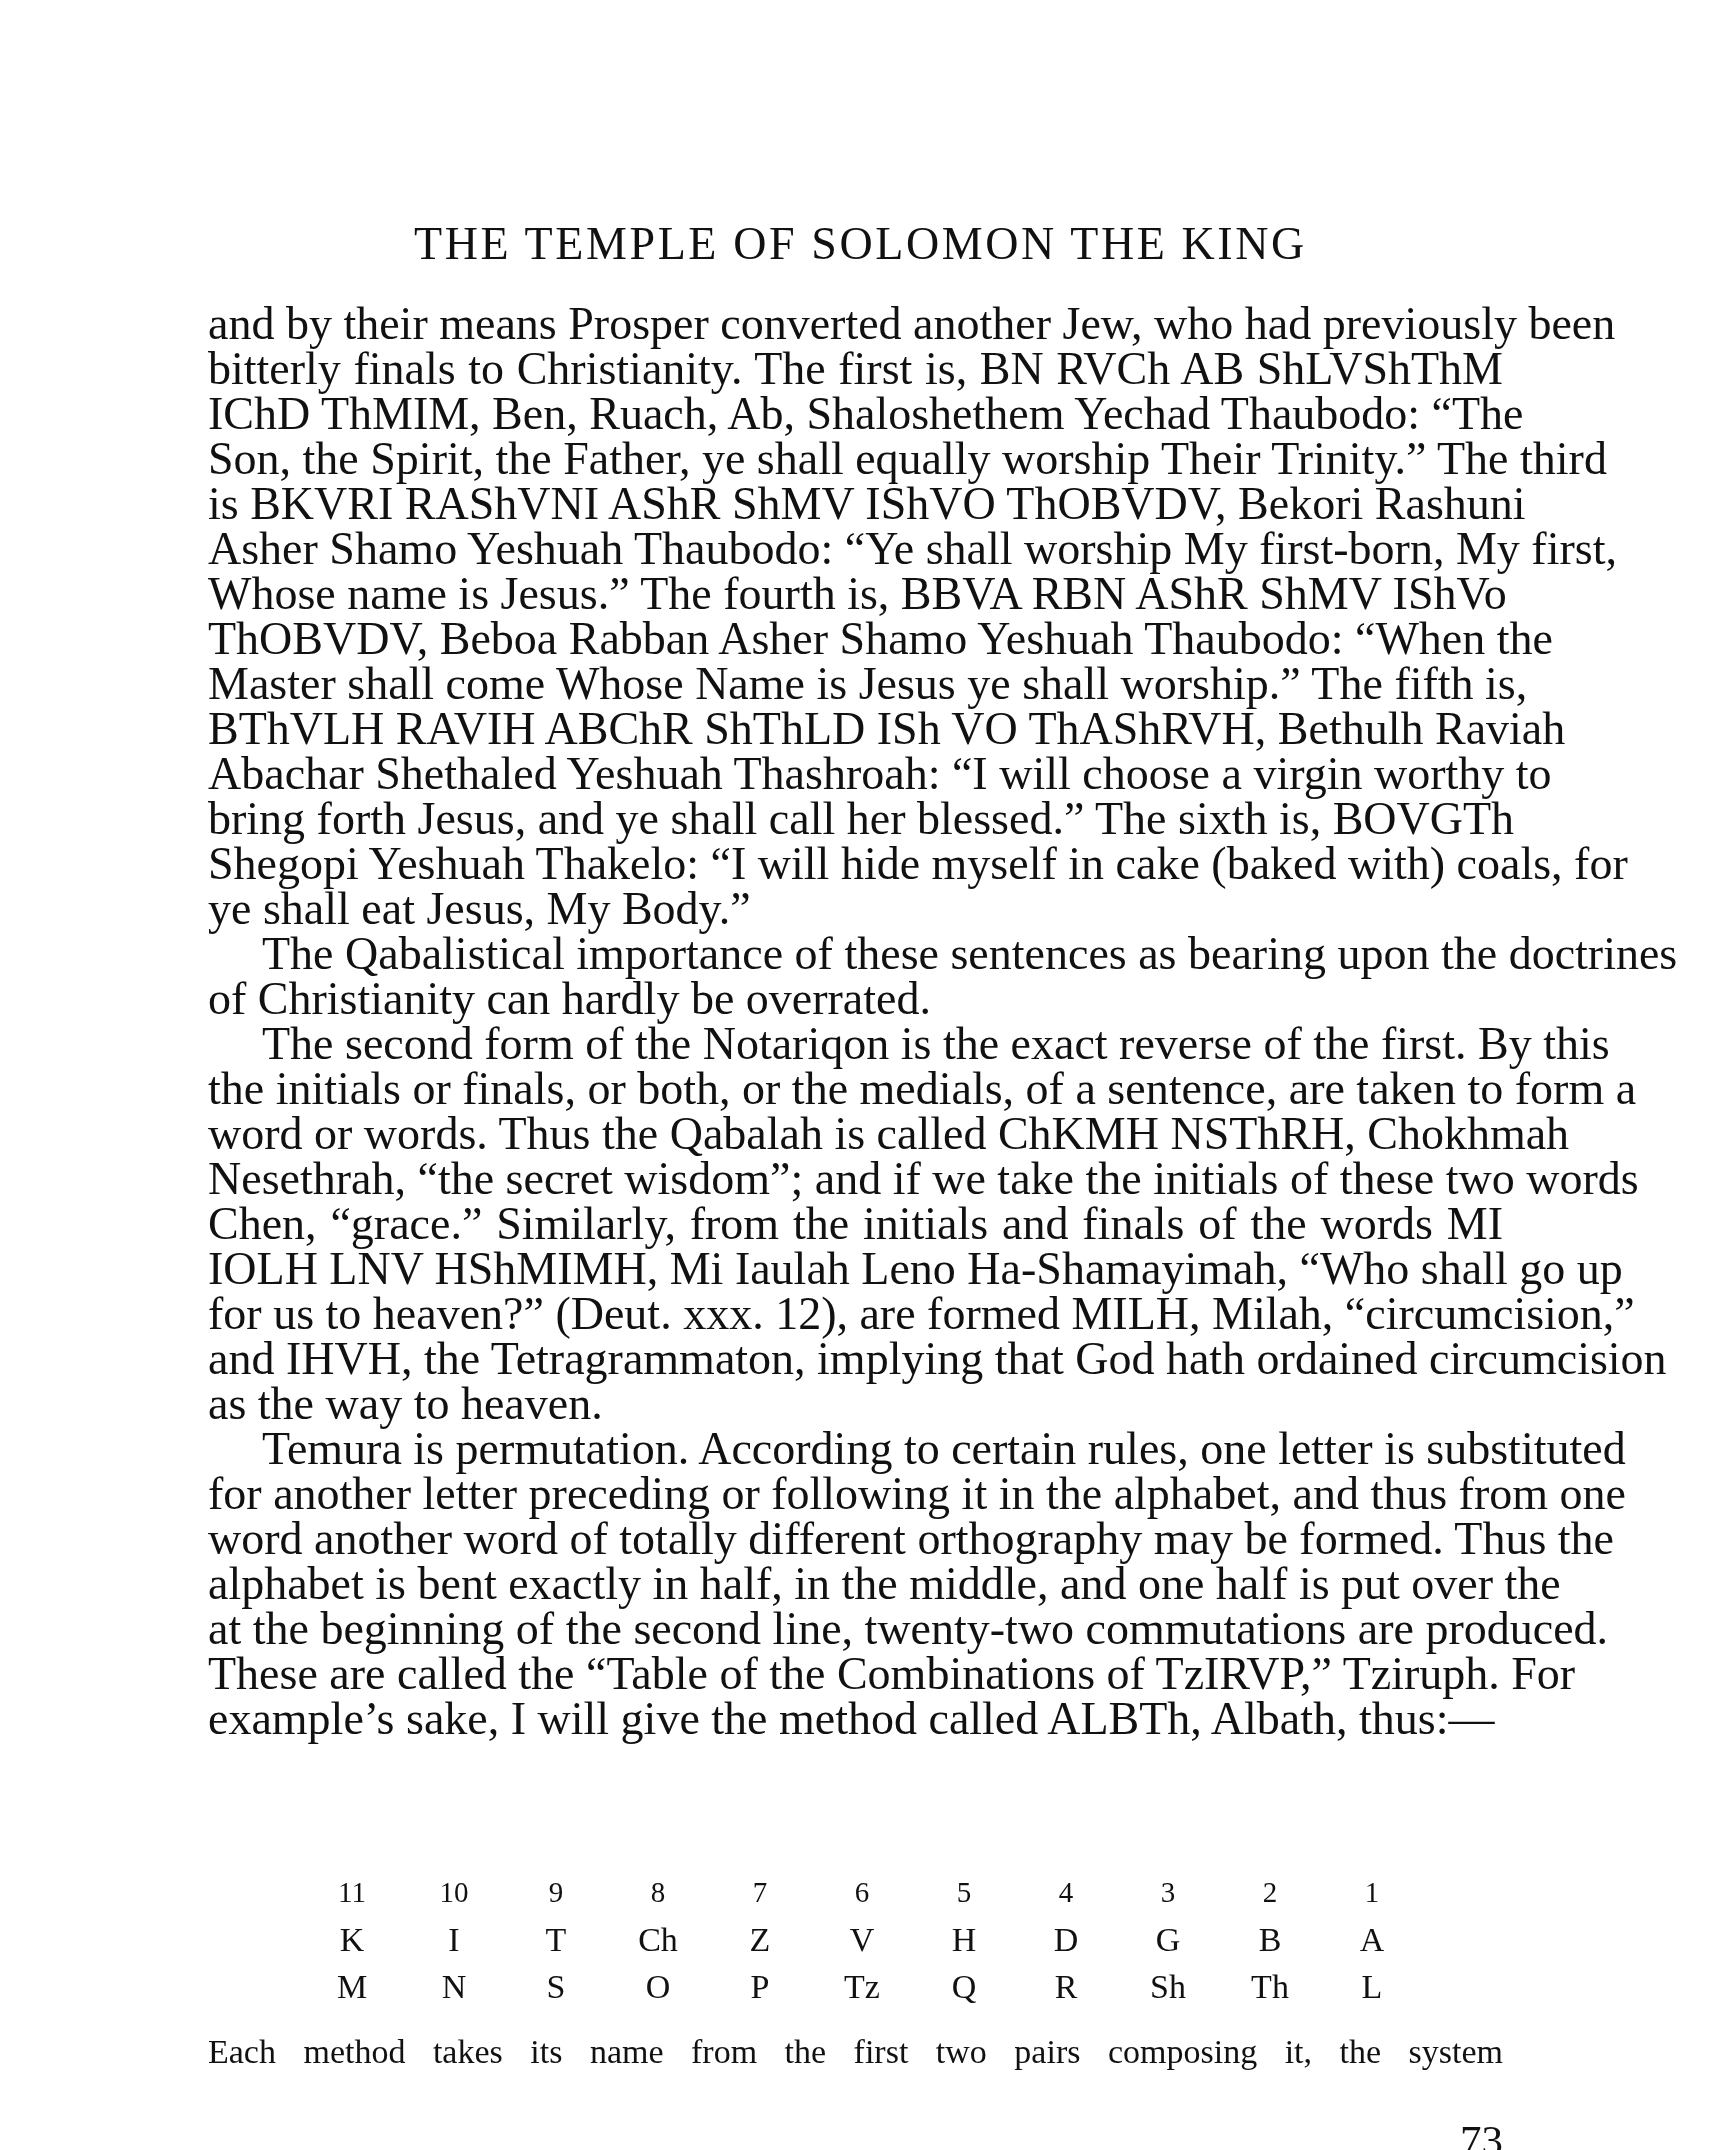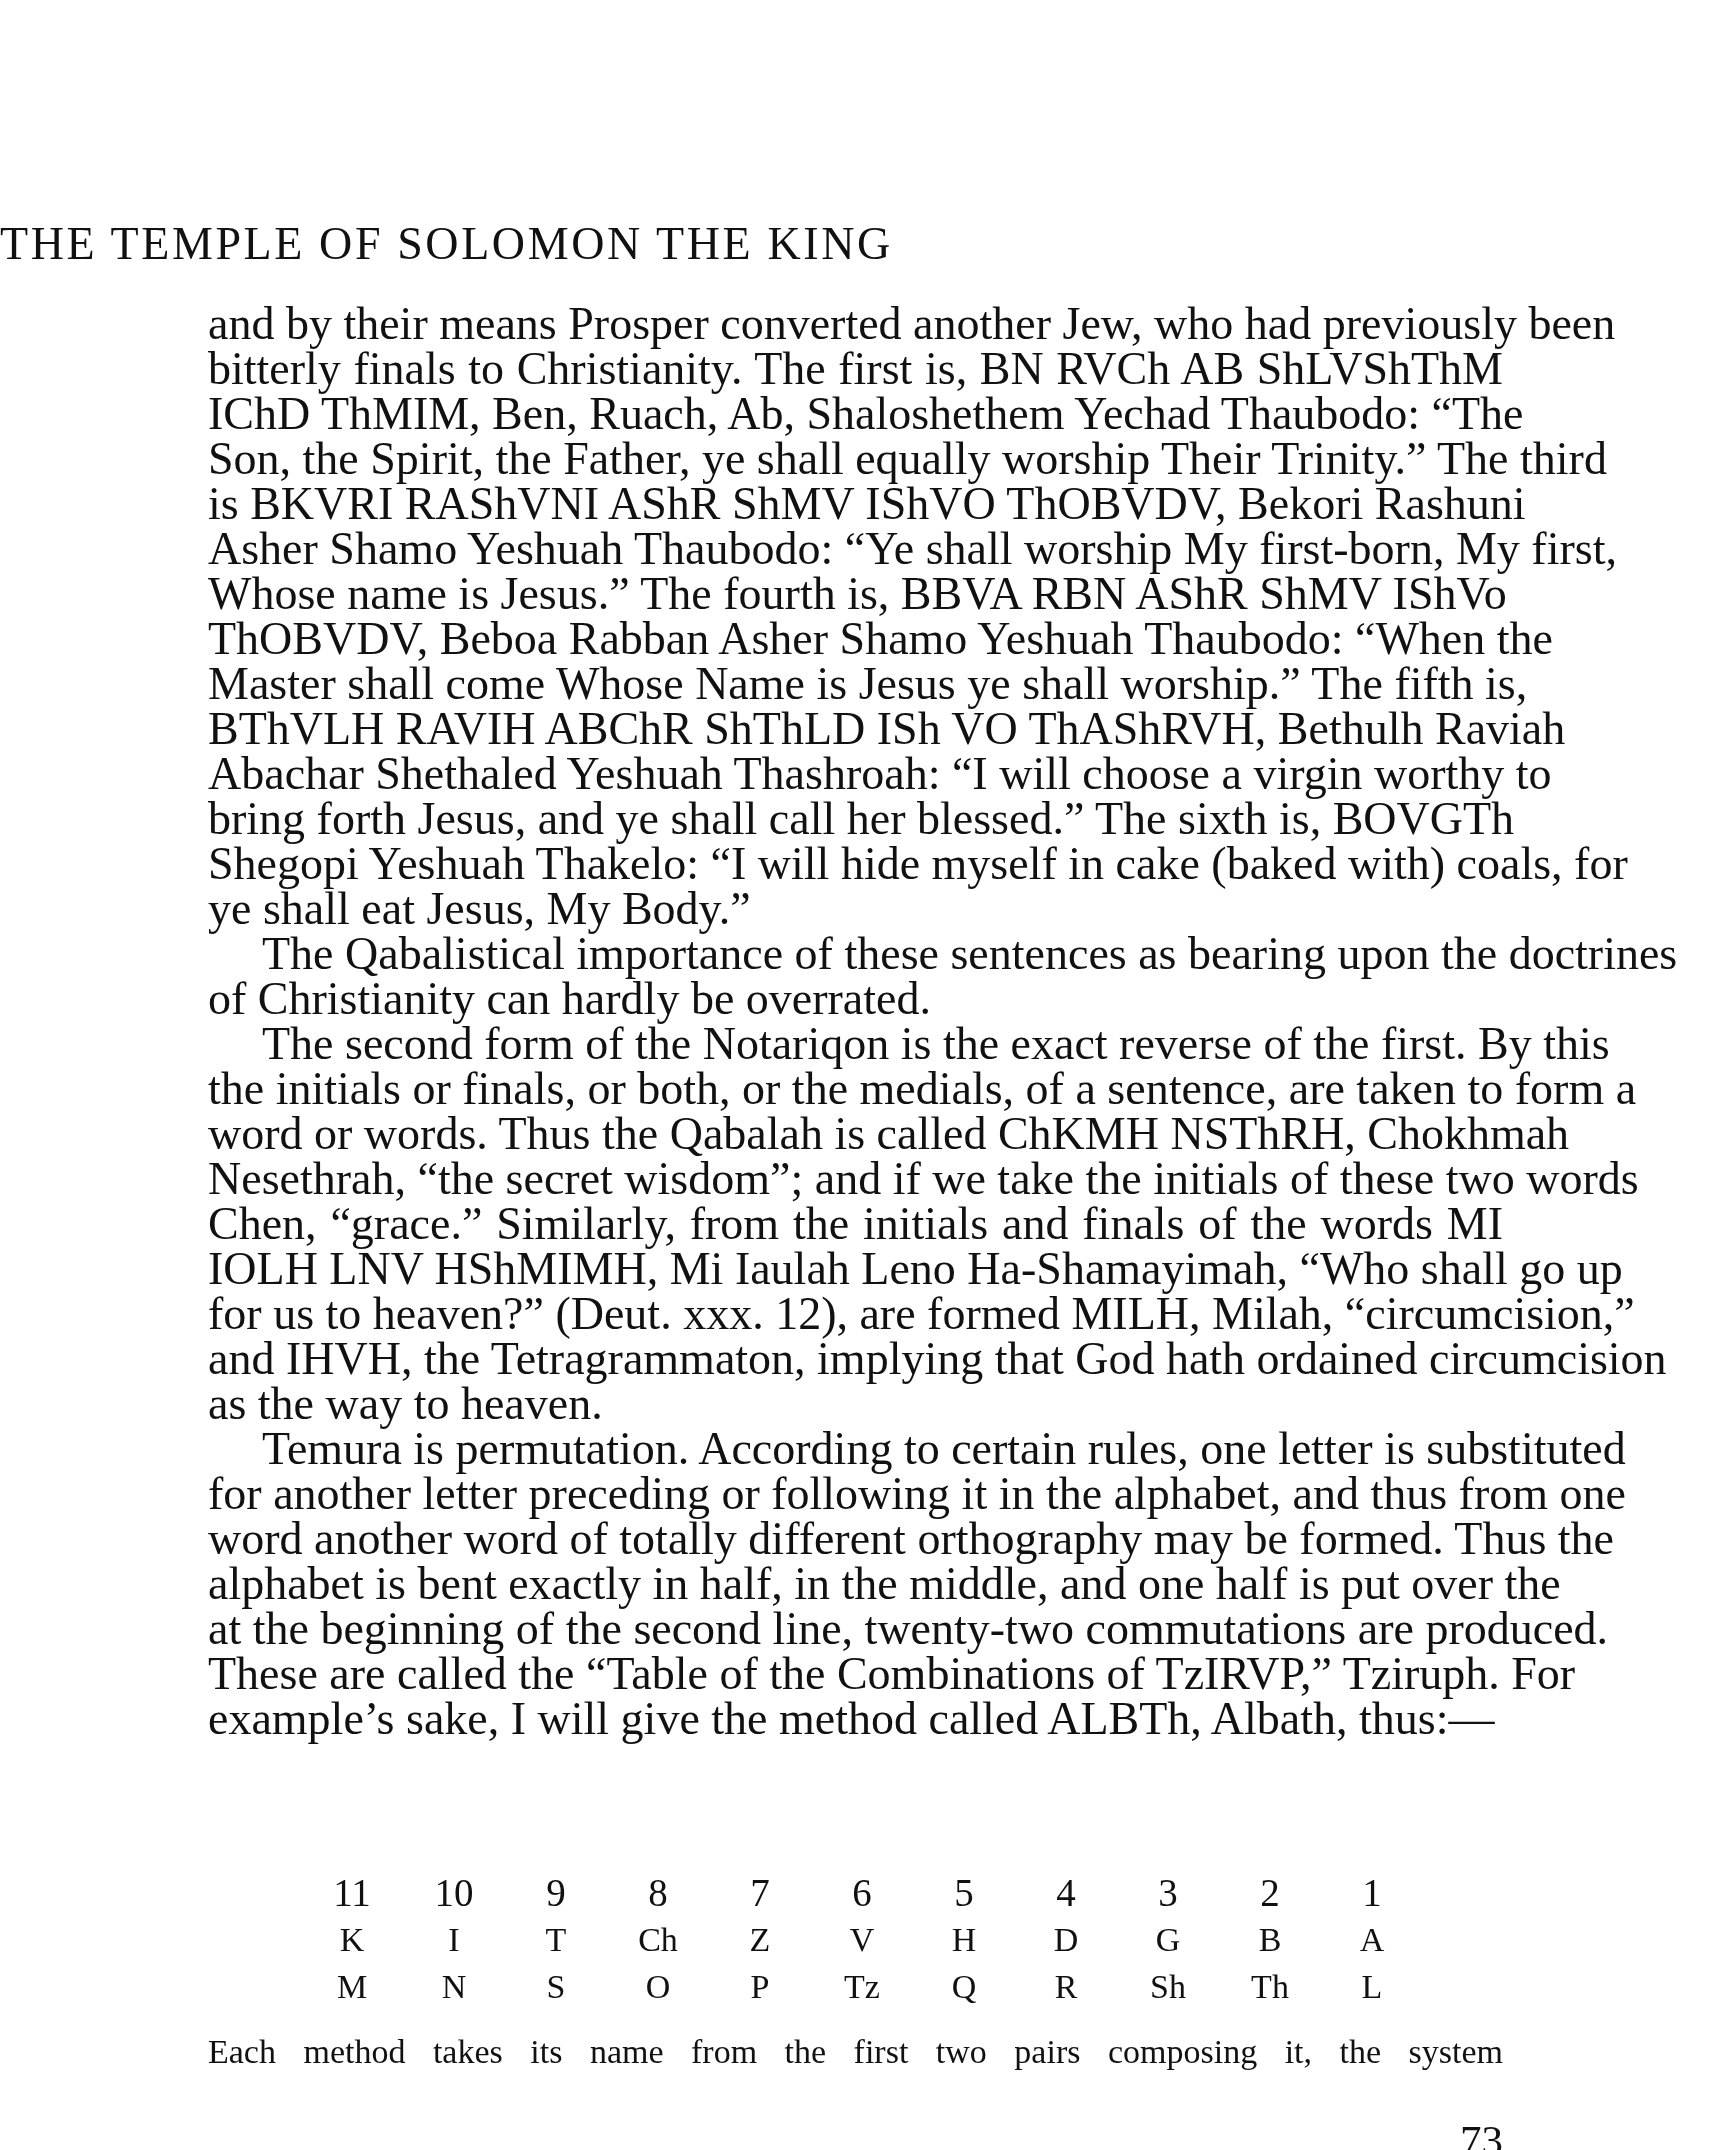--- a/index.html
+++ b/index.html
@@ -1,25 +1,25 @@
 <!DOCTYPE html>
 <html style="font-size:6.9px"><head>
 <meta charset="utf-8">
 <style>
   html, body { margin:0; padding:0; background:#ffffff; }
   body { width:1721px; height:2344px; position:relative; overflow:hidden; color:#111; font-family:"Liberation Serif","DejaVu Serif",serif; }
-  .title { position:absolute; left:0; width:1721px; top:217px; font-size:46px; letter-spacing:2.6px; }
+  .title { position:absolute; left:0; width:1721px; top:217px; text-align:center; font-size:46px; letter-spacing:2.6px; }
   .body { position:absolute; left:208px; width:1295px; top:301px; font-size:46px; line-height:45px; }
   .body p { margin:0; text-align:justify; text-align-last:left; }
   .line { display:block; text-align:justify; text-align-last:justify; white-space:nowrap; }
   .line.last { text-align-last:left; }
   .albath { position:absolute; left:301px; top:1869px; font-size:34px; }
   .albath-row { display:flex; height:47px; align-items:center; }
   .albath-row span { width:102px; text-align:center; display:inline-block; }
-  .albath-row.nums { font-size:39px; }
+  .albath-row.nums { font-size:29px; }
   .after { position:absolute; left:208px; width:1295px; top:2029px; font-size:34px; line-height:45px; text-align:justify; text-align-last:justify; }
   .pagenum { position:absolute; right:218px; top:2116px; font-size:43px; }
 </style>
 </head>
 <body>
 
 <div class="title">THE TEMPLE OF SOLOMON THE KING</div>
 
 <div class="body">
   <p>

